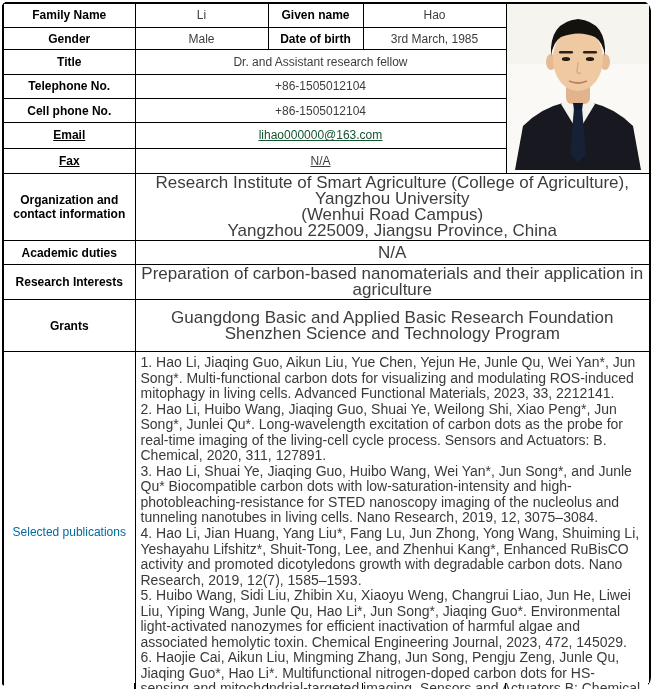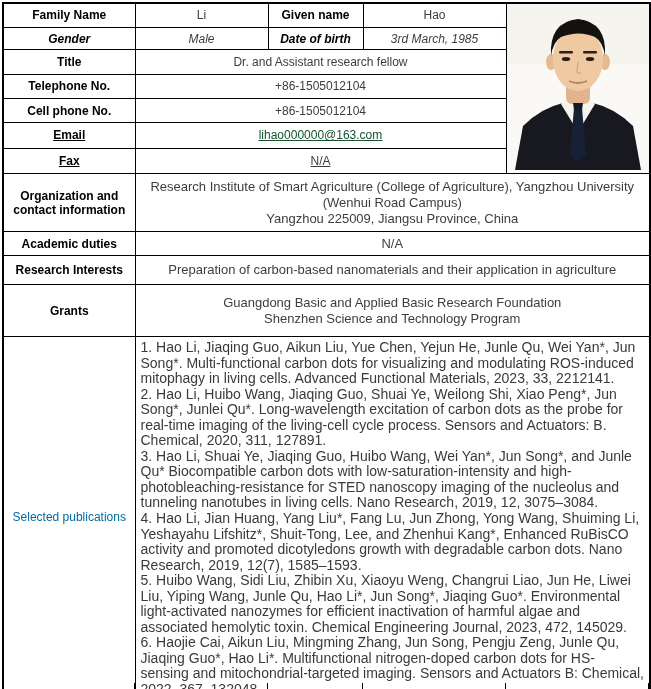--- a/index.html
+++ b/index.html
@@ -1,28 +1,28 @@
 <!DOCTYPE html>
 <html><head>
 <meta charset="utf-8">
 <style>
   * { margin:0; padding:0; box-sizing:border-box; }
   html,body { background:#ffffff; }
   body { font-family:"Liberation Sans", sans-serif; color:#3d3d3d; }
-  .page { position:relative; width:651px; height:689px; background:#ffffff; overflow:hidden; }
+  .page { position:relative; width:651px; height:689px; background:#ffffff; overflow:hidden;border-radius:12px; }
   table.cv { position:absolute; left:2px; top:2px; width:647px; table-layout:fixed;
              border-collapse:collapse; border:2px solid #000; }
   td { border:1px solid #000; vertical-align:middle; text-align:center;
        font-size:12px; overflow:hidden; padding:1px 2px; }
   td.lbl { font-weight:bold; color:#000; }
   td.lbl-normal { font-weight:normal; color:#0369a1; }
-  tr.h24 td { height:24px; } tr.h22 td { height:22px;font-style:italic; } tr.h25 td { height:25px;text-decoration:underline; }
+  tr.h24 td { height:24px; } tr.h22 td { height:22px; } tr.h25 td { height:25px;text-decoration:underline; }
   tr.h58 td { height:58px; } tr.h29 td { height:29px;margin-left:28px; } tr.h52 td { height:52px; }
   tr.hpub td { height:345px; }
-  .small { font-size:13px; line-height:16px; }
+  .small { font-size:17px; line-height:16px; }
   a.email { text-decoration:underline; cursor:pointer; }
   td.photo-cell { padding:0; vertical-align:top; }
   td.pubs { text-align:left; vertical-align:top; padding:3px 4px 0 5px;
             font-size:14px; line-height:15.55px; color:#3a3a3a; }
   .pub { margin:0; }
   .stub { position:absolute; width:1px; height:6px; background:#000; bottom:0; }
 </style>
 </head>
 <body>
 

